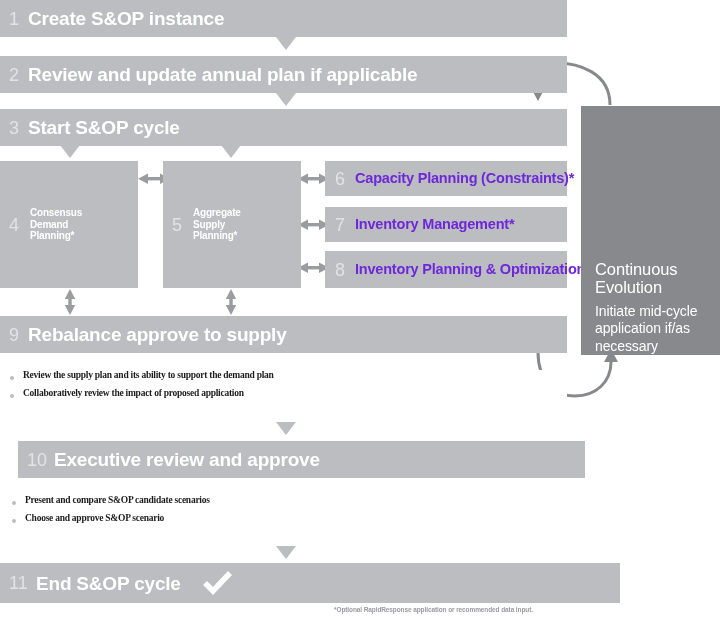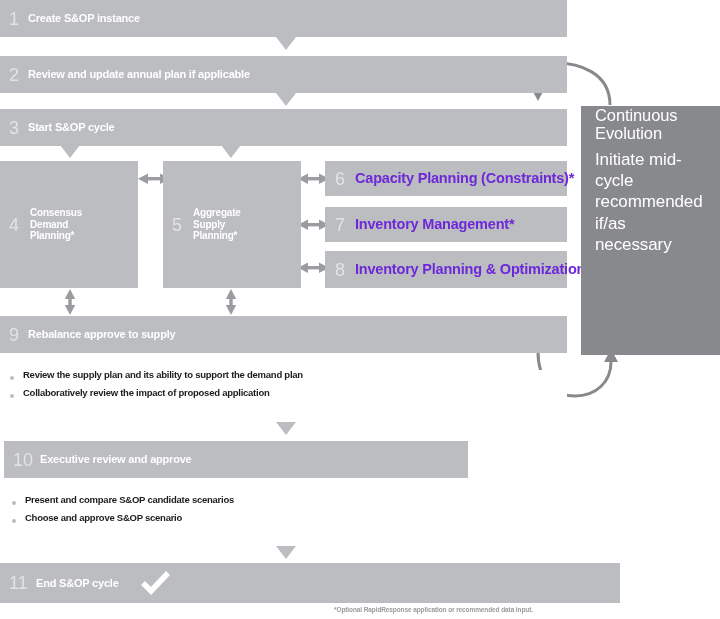--- a/index.html
+++ b/index.html
@@ -41,21 +41,21 @@
     font-weight: 400;
     font-size: 18px;
     line-height: 1;
     min-width: 19px;
     letter-spacing: 0px;
   }
   .bar .num.wide { min-width: 27px; }
   .bar .ttl {
     color: #ffffff;
     font-weight: bold;
-    font-size: 11px;
+    font-size: 19px;
     line-height: 1;
     letter-spacing: -0.2px;
     white-space: nowrap;
   }
 
   
   .bigbox {
     background: #bcbdc0;
     display: flex;
     align-items: center;
@@ -102,20 +102,21 @@
   .bullets {
     position: absolute;
     box-sizing: border-box;
     padding-left: 10px;
     background: #ffffff;
   }
   .bullets .row {
     display: flex;
     align-items: center;
     margin-bottom: 8px;
+    font-family: Liberation Serif, serif;
   }
   .bullets .dot {
     width: 4px; height: 4px;
     border-radius: 50%;
     background: #bcbdc0;
     margin-top: 5px;
     margin-right: 9px;
     flex: 0 0 auto;
   }
   .bullets .txt {
@@ -126,32 +127,32 @@
     letter-spacing: -0.25px;
     white-space: nowrap;
   }
 
   
   #evolution-panel {
     background: #88898c;
     padding: 0 14px;
     display: flex;
     flex-direction: column;
-    justify-content: flex-start;
+    justify-content: flex-end;
   }
   #evolution-panel .etitle {
     color: #ffffff;
     font-size: 16.5px;
     line-height: 1.12;
     font-weight: 400;
     letter-spacing: -0.1px;
   }
   #evolution-panel .esub {
     color: #ffffff;
-    font-size: 17px;
+    font-size: 14px;
     line-height: 1.25;
     font-weight: 400;
     margin-top: 6px;
     letter-spacing: -0.1px;
   }
 
   
   .checkmark {
     margin-left: 22px;
     display: block;
@@ -298,21 +299,21 @@
     <div class="row">
       <span class="dot"></span>
       <span class="txt">Review the supply plan and its ability to support the demand plan</span>
     </div>
     <div class="row">
       <span class="dot"></span>
       <span class="txt">Collaboratively review the impact of proposed application</span>
     </div>
   </div>
 
-  <div class="node bar" style="left:4px; top:441px; width:464px; height:37px;">
+  <div class="node bar" style="left:18px; top:441px; width:567px; height:37px;">
     <span class="num wide">10</span>
     <span class="ttl">Executive review and approve</span>
   </div>
 
   <div class="bullets" style="left:0; top:495px; width:567px;padding-left:12px;">
     <div class="row">
       <span class="dot"></span>
       <span class="txt">Present and compare S&amp;OP candidate scenarios</span>
     </div>
     <div class="row">
@@ -329,20 +330,20 @@
     </svg>
   </div>
 
   <div class="node" id="evolution-panel" style="left:581px; top:106px; width:139px; height:249px;">
     <div class="etitle">
       <span>Continuous</span><br>
       <span>Evolution</span>
     </div>
     <div class="esub">
       <span>Initiate mid-cycle</span><br>
-      <span>recommended if/as</span><br>
+      <span>application if/as</span><br>
       <span>necessary</span>
     </div>
   </div>
 
   <div id="footnote" style="left:334px; top:606px;">*Optional RapidResponse application or recommended data input.</div>
 
 </div>
 
 </body></html>

